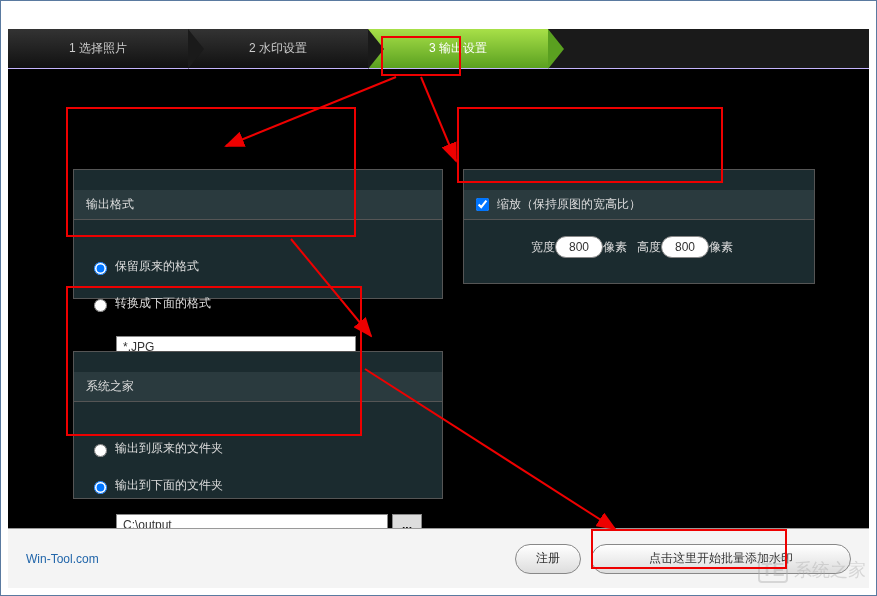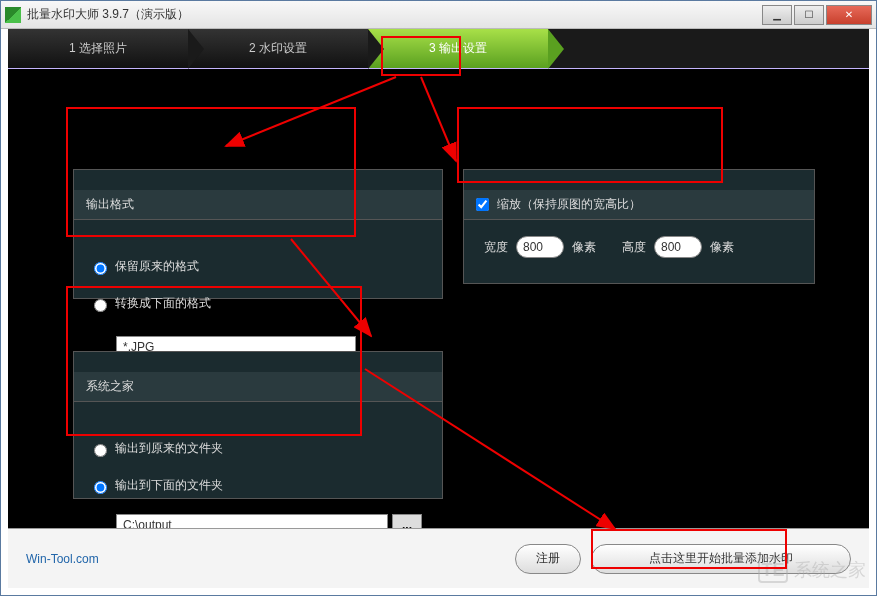--- a/index.html
+++ b/index.html
@@ -99,24 +99,24 @@
 
 .radio-row{display:flex;align-items:flex-end;margin:20px 0;color:#ddd;}
 .radio-row input[type=radio]{margin-right:8px;}
 .check-row{display:flex;align-items:center;color:#ddd;}
 .check-row input{margin-right:8px;}
 
 .text-input{
   height:22px;border:1px solid #888;background:#fff;color:#333;
   padding:2px 6px;font-size:12px;
 }
-.num-input{width:48px;border-radius:11px;}
+.num-input{width:48px;text-align:center;border-radius:11px;}
 .format-input{width:240px;margin-left:22px;margin-top:4px;}
 
-.scale-body{display:flex;align-items:center;gap:8px;color:#ddd;padding:16px 20px;}
+.scale-body{display:flex;align-items:center;color:#ddd;padding:16px 20px;margin-left:47px;}
 
 .outdir-input-row{display:flex;margin-left:22px;margin-top:4px;}
 .outdir-input{flex:1;}
 .browse-btn{
   width:30px;height:22px;border:1px solid #888;background:#ddd;
   margin-left:4px;display:flex;align-items:center;justify-content:center;
   font-weight:bold;
 }
 
 .footer{
@@ -146,29 +146,20 @@
 }
 .wm-logo{
   width:30px;height:26px;border:2px solid #aaa;border-radius:4px;
   display:flex;align-items:center;justify-content:center;font-weight:bold;
 }
 </style>
 </head>
 <body>
 
 <div class="window">
-  <div class="titlebar">
-    <div class="app-icon"></div>
-    <div class="title">批量水印大师 3.9.7（演示版）</div>
-    <div class="win-controls">
-      <div class="win-btn min"></div>
-      <div class="win-btn max"></div>
-      <div class="win-btn close"></div>
-    </div>
-  </div>
 
   <div class="content">
     <div class="steps">
       <div class="step">
           <span>1 选择照片</span>
         </div>
       <div class="step">
           <span>2 水印设置</span>
         </div>
       <div class="step active">

